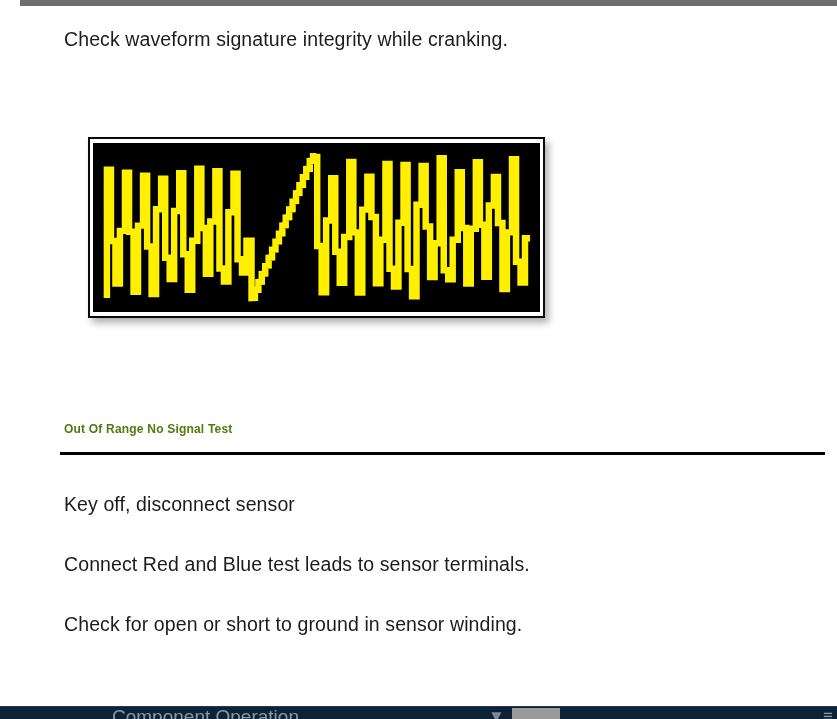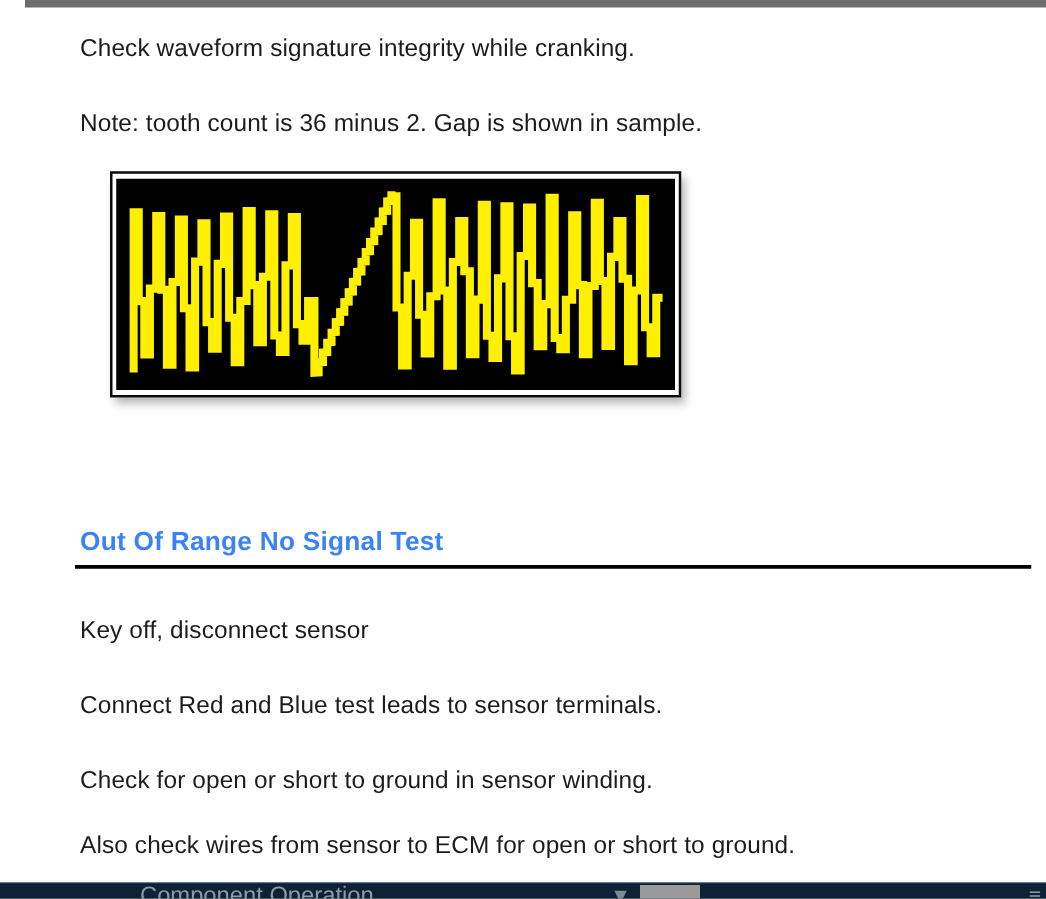--- a/index.html
+++ b/index.html
@@ -79,23 +79,23 @@
     display: block;
     width: 100%;
     height: 100%;
   }
 
   
   .section-heading {
     position: absolute;
     left: 64px;
     top: 415px;
-    font-size: 21px;
+    font-size: 12px;
     font-weight: bold;
-    color: #3b82f6;
+    color: #4d7c0f;
     letter-spacing: 0.2px;
     white-space: nowrap;
   }
   .section-rule {
     position: absolute;
     left: 60px;
     top: 445px;
     width: 765px;
     height: 3px;
     background: #000000;
@@ -161,21 +161,20 @@
 <body>
 
 <div class="top-strip">
   <div class="bar"></div>
 </div>
 
 <div class="doc">
 
   <div class="para p1">Check waveform signature integrity while cranking.</div>
 
-  <div class="para p2">Note: tooth count is 36 minus 2. Gap is shown in sample.</div>
 
   <div class="figure">
     <div class="scope">
       <svg viewBox="0 0 450 170" preserveAspectRatio="none">
 
         <g fill="none" stroke="#FFF000" stroke-width="7" stroke-linecap="butt" stroke-linejoin="miter">
             <path d="M 14,156 L 14.0,27.0 L 18.1,27.0 L 18.1,98.5 L 22.6,98.5 L 22.6,141.4 L 27.1,141.4 L 27.1,88.4 L 32.2,88.4 L 32.2,30.0 L 36.3,30.0 L 36.3,89.3 L 40.8,89.3 L 40.8,149.6 L 45.3,149.6 L 45.3,83.1 L 50.4,83.1 L 50.4,32.9 L 54.5,32.9 L 54.5,104.2 L 59.0,104.2 L 59.0,151.9 L 63.5,151.9 L 63.5,66.7 L 68.6,66.7 L 68.6,35.9 L 72.7,35.9 L 72.7,115.4 L 77.2,115.4 L 77.2,136.8 L 81.7,136.8 L 81.7,68.5 L 86.8,68.5 L 86.8,30.5 L 90.9,30.5 L 90.9,111.9 L 95.4,111.9 L 95.4,147.7 L 99.9,147.7 L 99.9,98.4 L 105.0,98.4 L 105.0,25.9 L 109.1,25.9 L 109.1,85.6 L 113.6,85.6 L 113.6,131.5 L 118.1,131.5 L 118.1,78.9 L 123.2,78.9 L 123.2,28.5 L 127.3,28.5 L 127.3,126.2 L 131.8,126.2 L 131.8,139.4 L 136.3,139.4 L 136.3,69.7 L 141.4,69.7 L 141.4,30.9 L 145.5,30.9 L 145.5,117.0 L 150.0,117.0 L 150.0,130.4 L 154.5,130.4 L 154.5,98.4 L 159.6,98.4 L 159.6,156.0 L 163.0,155.8 L 163.0,147.9 L 166.5,147.7 L 166.5,139.8 L 169.9,139.6 L 169.9,131.7 L 173.4,131.4 L 173.4,123.6 L 176.8,123.3 L 176.8,115.4 L 180.3,115.2 L 180.3,107.3 L 183.7,107.1 L 183.7,99.2 L 187.2,99.0 L 187.2,91.1 L 190.6,90.9 L 190.6,83.0 L 194.0,82.8 L 194.0,74.9 L 197.5,74.7 L 197.5,66.8 L 200.9,66.6 L 200.9,58.7 L 204.4,58.4 L 204.4,50.6 L 207.8,50.3 L 207.8,42.4 L 211.3,42.2 L 211.3,34.3 L 214.7,34.1 L 214.7,26.2 L 218.2,26.0 L 218.2,18.1 L 221.6,17.9 L 221.6,10.0 L 221.6,14.1 L 225.7,14.1 L 225.7,103.6 L 230.2,103.6 L 230.2,150.2 L 234.7,150.2 L 234.7,78.0 L 239.8,78.0 L 239.8,35.5 L 243.9,35.5 L 243.9,109.4 L 248.4,109.4 L 248.4,140.5 L 252.9,140.5 L 252.9,94.5 L 258.0,94.5 L 258.0,19.0 L 262.1,19.0 L 262.1,89.9 L 266.6,89.9 L 266.6,150.4 L 271.1,150.4 L 271.1,67.0 L 276.2,67.0 L 276.2,34.0 L 280.3,34.0 L 280.3,74.5 L 284.8,74.5 L 284.8,141.2 L 289.3,141.2 L 289.3,97.3 L 294.4,97.3 L 294.4,21.0 L 298.5,21.0 L 298.5,126.4 L 303.0,126.4 L 303.0,144.3 L 307.5,144.3 L 307.5,80.2 L 312.6,80.2 L 312.6,22.2 L 316.7,22.2 L 316.7,126.8 L 321.2,126.8 L 321.2,154.2 L 325.7,154.2 L 325.7,62.2 L 330.8,62.2 L 330.8,23.2 L 334.9,23.2 L 334.9,84.0 L 339.4,84.0 L 339.4,134.7 L 343.9,134.7 L 343.9,100.9 L 349.0,100.9 L 349.0,15.4 L 353.1,15.4 L 353.1,128.1 L 357.6,128.1 L 357.6,137.1 L 362.1,137.1 L 362.1,97.4 L 367.2,97.4 L 367.2,29.4 L 371.3,29.4 L 371.3,85.6 L 375.8,85.6 L 375.8,141.3 L 380.3,141.3 L 380.3,86.3 L 385.4,86.3 L 385.4,19.3 L 389.5,19.3 L 389.5,82.3 L 394.0,82.3 L 394.0,134.5 L 398.5,134.5 L 398.5,62.9 L 403.6,62.9 L 403.6,34.1 L 407.7,34.1 L 407.7,80.5 L 412.2,80.5 L 412.2,146.9 L 416.7,146.9 L 416.7,89.9 L 421.8,89.9 L 421.8,16.4 L 425.9,16.4 L 425.9,119.5 L 430.4,119.5 L 430.4,140.4 L 434.9,140.4 L 434.9,95.8 L 440.0,95.8" fill="none" stroke="#FFF000" stroke-width="6.5" stroke-linecap="butt" stroke-linejoin="miter"></path>
           </g>
       </svg>
 
@@ -185,21 +184,20 @@
   <div class="section-heading">Out Of Range No Signal Test</div>
 
   <div class="section-rule"></div>
 
   <div class="para p3">Key off, disconnect sensor</div>
 
   <div class="para p4">Connect Red and Blue test leads to sensor terminals.</div>
 
   <div class="para p5">Check for open or short to ground in sensor winding.</div>
 
-  <div class="para p6">Also check wires from sensor to ECM for open or short to ground.</div>
 
 </div>
 
 <div class="bottom-bar">
   <div class="edge-line"></div>
   <div class="tab-label">Component Operation</div>
   <div class="tab-glyph">▼</div>
   <div class="tab-chip"></div>
   <div class="tab-right">≡</div>
 </div>

